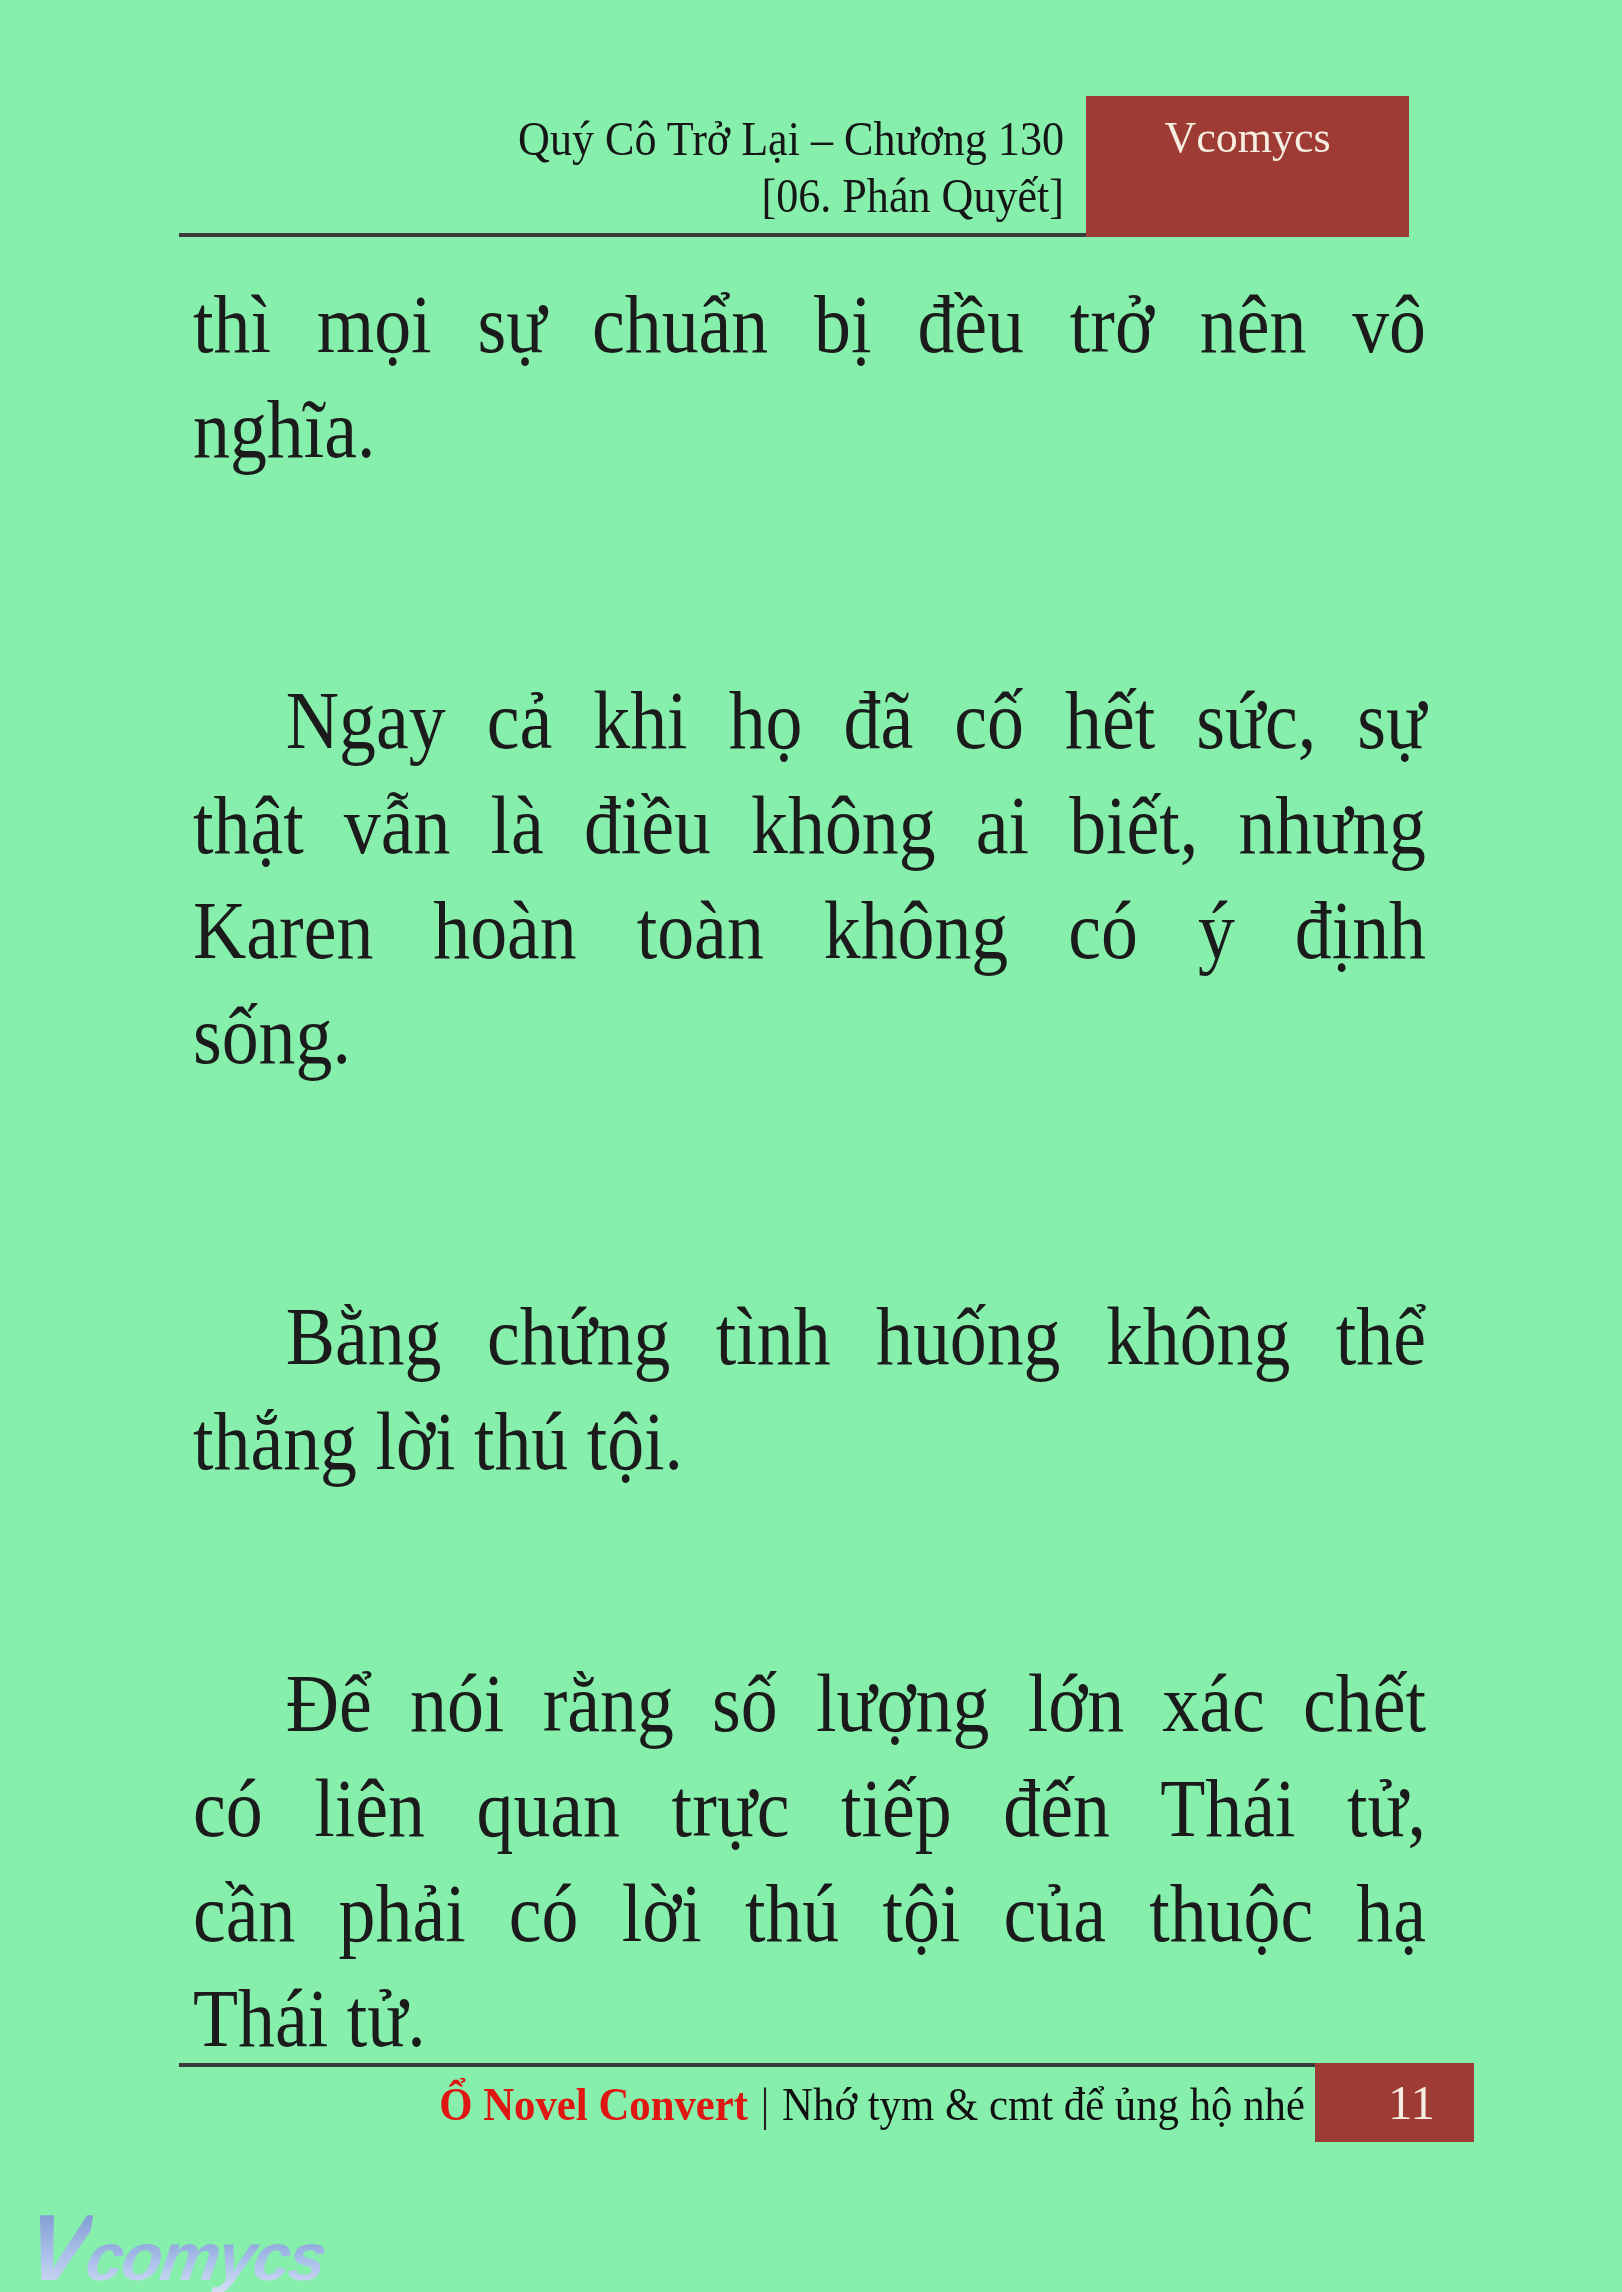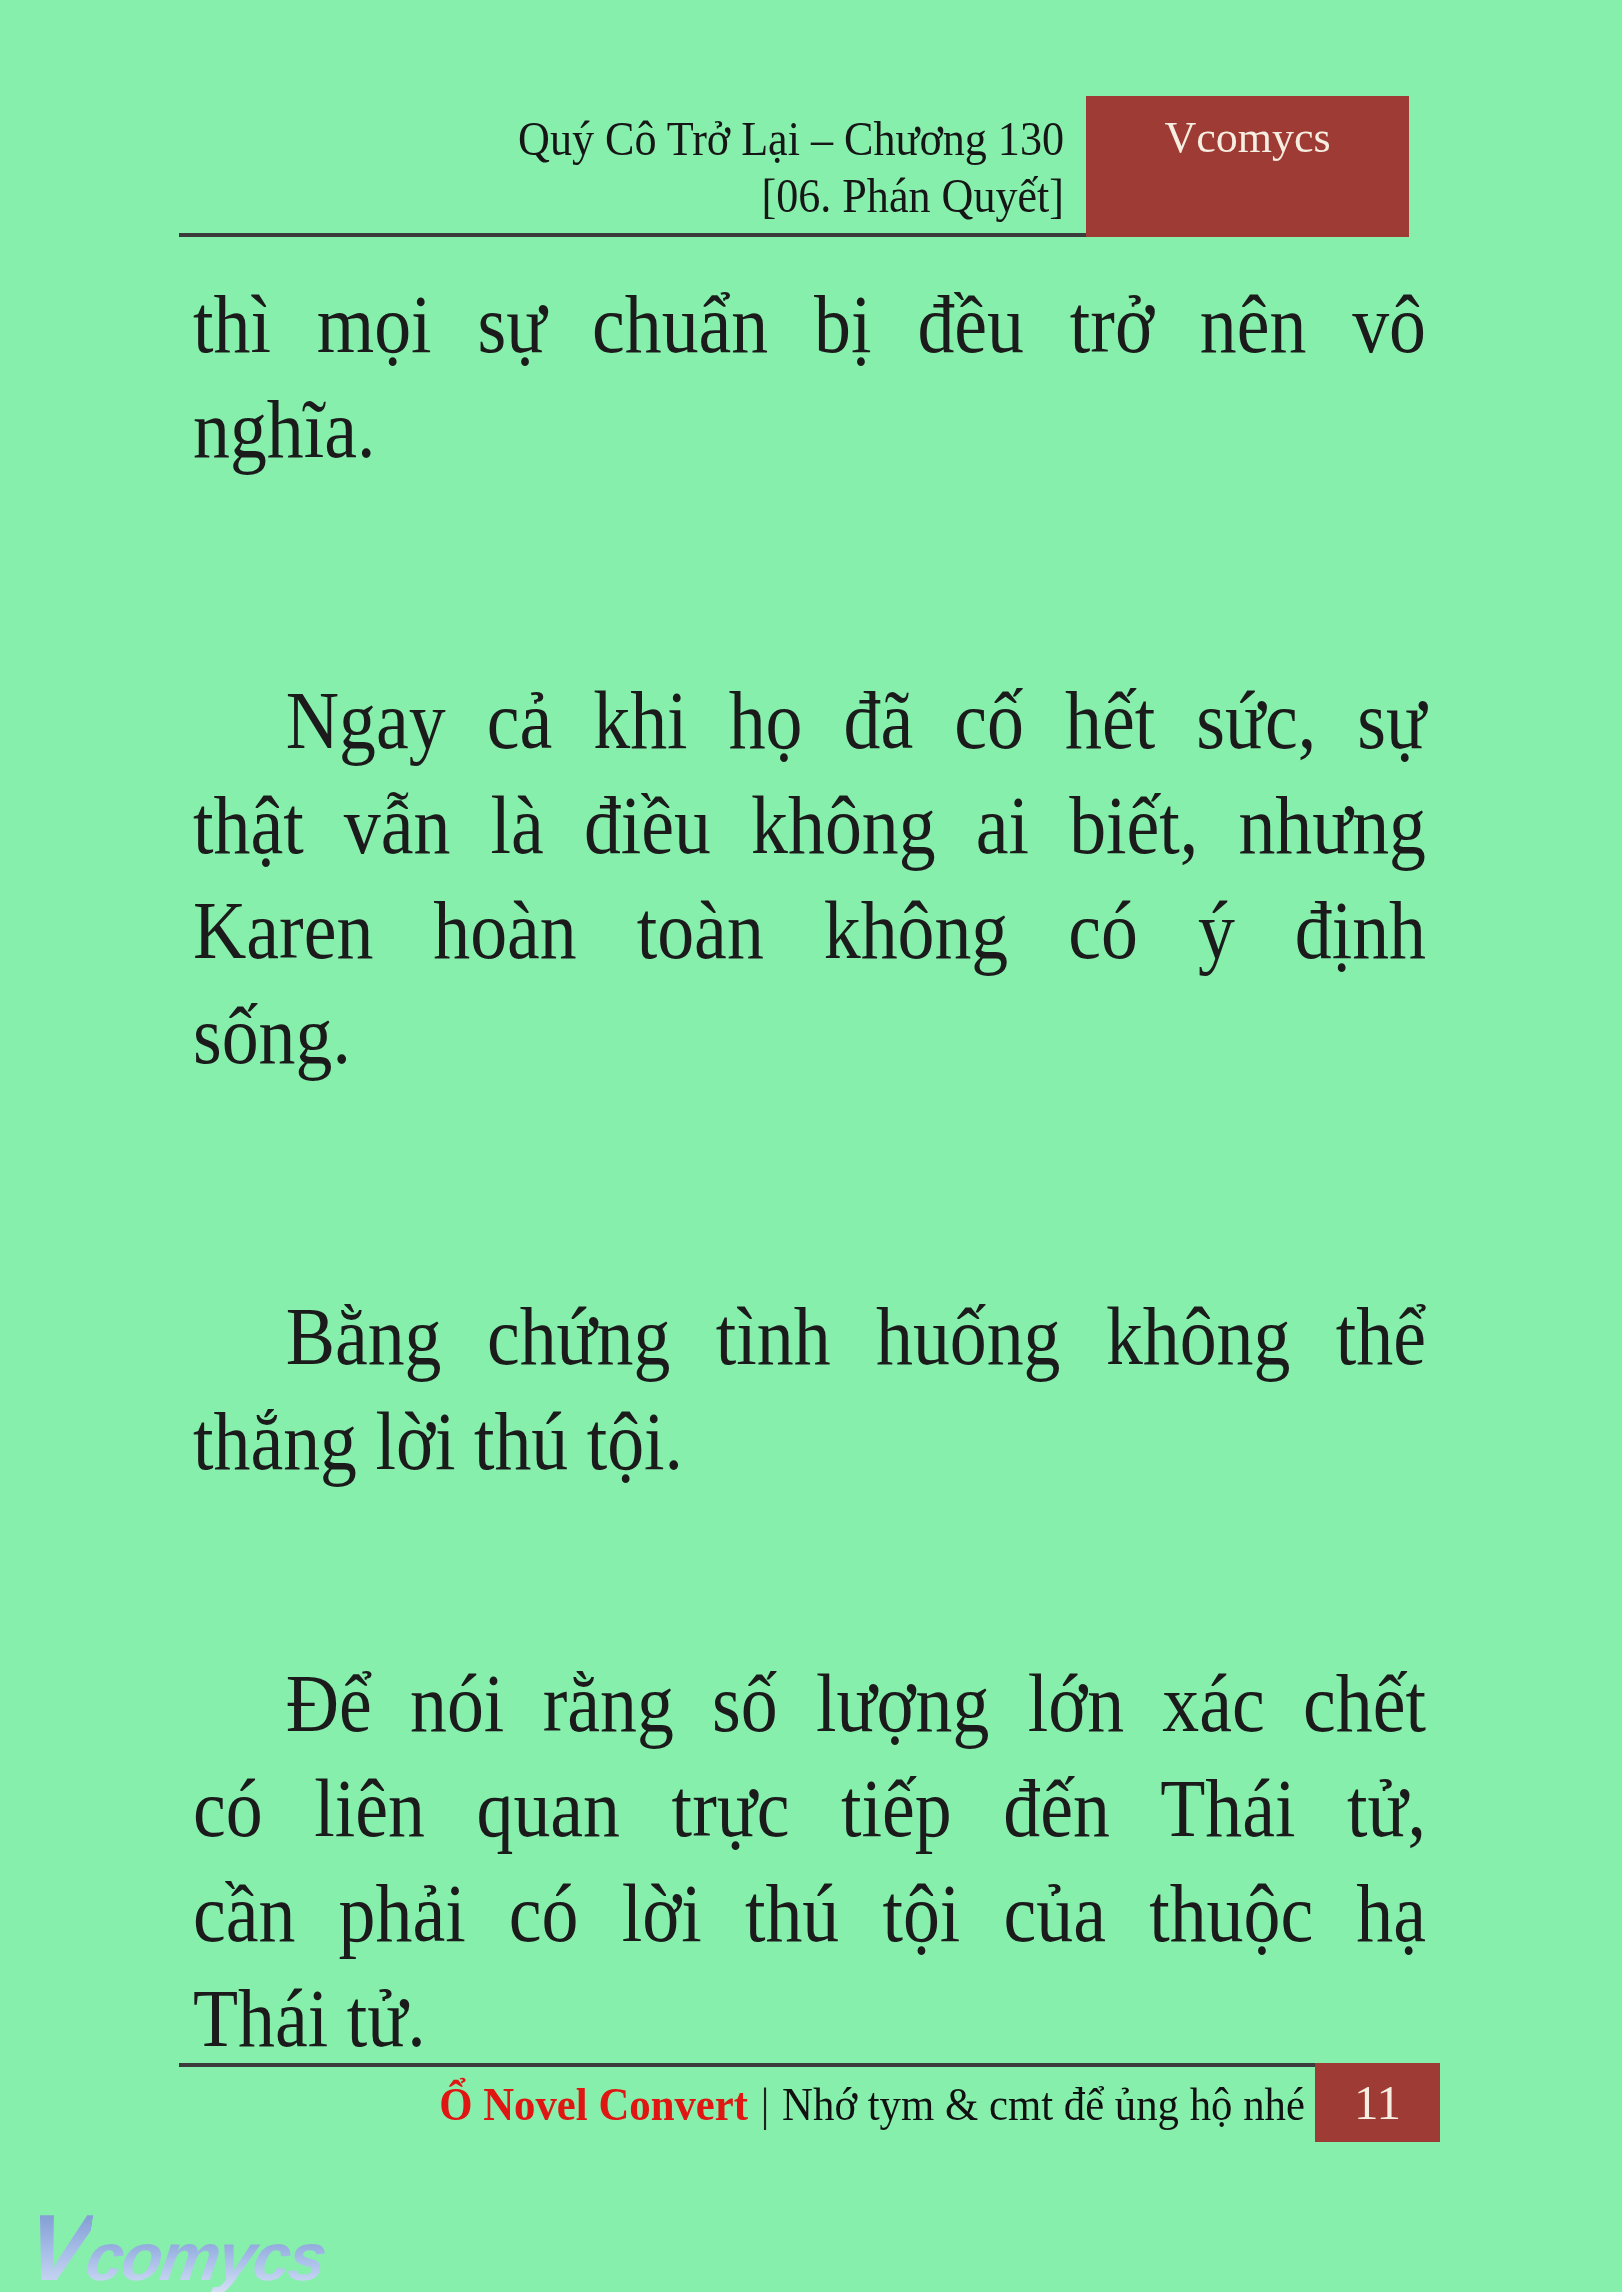--- a/index.html
+++ b/index.html
@@ -96,20 +96,21 @@
     position: absolute;
     left: 1315px;
     top: 2063px;
     width: 125px;
     height: 79px;
     background: var(--brand-red);
     color: var(--box-text);
     font-size: 49px;
     line-height: 79px;
     text-align: center;
+    padding-left: 34px;
   }
 
   
   .watermark {
     position: absolute;
     left: 19.6px;
     top: 2194px;
     transform: skewX(-8deg);
     transform-origin: bottom left;
     font-family: "Liberation Sans", "DejaVu Sans", sans-serif;

